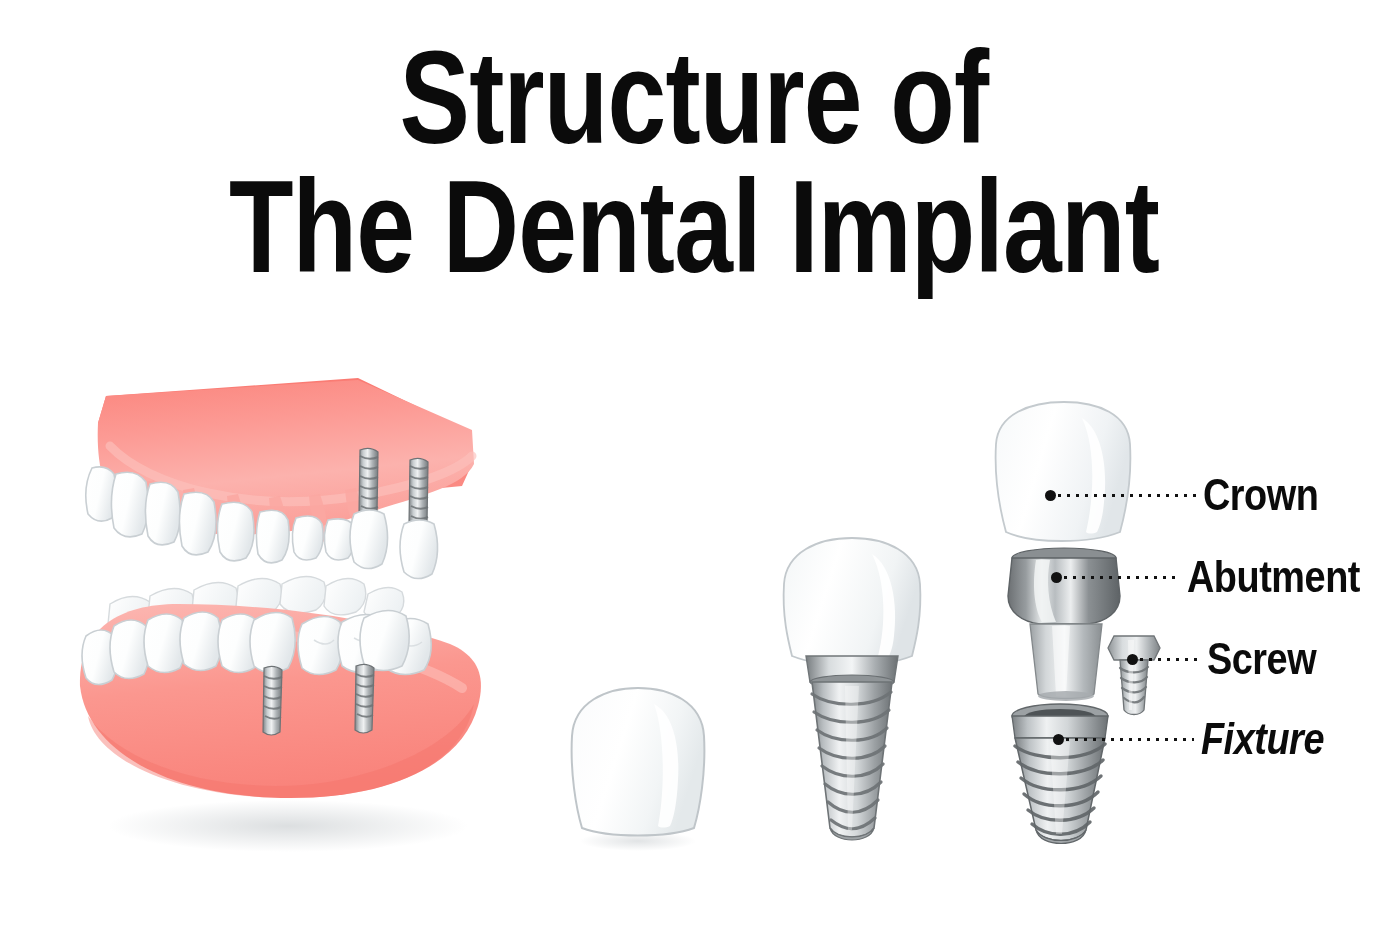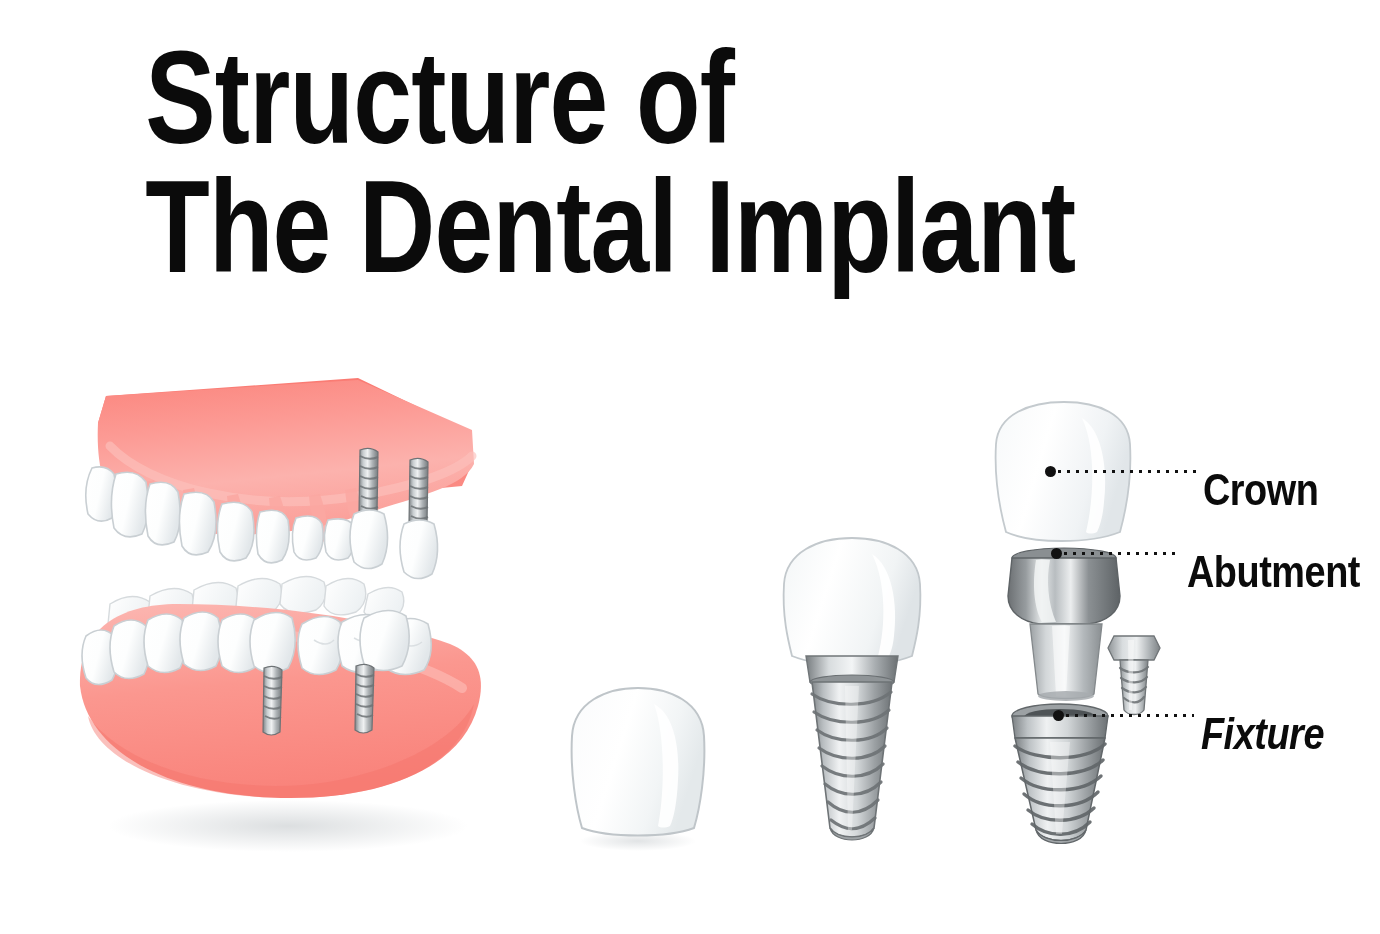--- a/index.html
+++ b/index.html
@@ -14,20 +14,21 @@
     position:relative;
     width:1380px; height:934px;
     background:#ffffff;
   }
 
   
   #title-block {
     position:absolute;
     left:0; top:34px;
     width:1380px;
+    text-align:center;
     user-select:none;
     padding-left:8px;
   }
   .title-line {
     display:block;
     color:#0b0b0b;
     font-family:"Liberation Sans Narrow","Liberation Sans", sans-serif;
     font-weight:bold;
     letter-spacing:-1px;
     white-space:nowrap;
@@ -49,20 +50,21 @@
 
   #jaw-illustration   { left:58px;  top:368px; width:440px; height:490px; }
   #single-crown-art   { left:548px; top:676px; width:180px; height:180px; }
   #assembled-implant  { left:762px; top:532px; width:180px; height:320px; }
   #exploded-implant   { left:978px; top:398px; width:200px; height:455px; }
 
   
   .callout {
     position:absolute;
     display:flex;
+    align-items:center;
     height:54px;
     white-space:nowrap;
   }
   .leader {
     position:relative;
     height:7px;
     flex:0 0 auto;
     background-image:radial-gradient(circle closest-side, #111 48%, rgba(0,0,0,0) 52%);
     background-size:9px 7px;
     background-repeat:repeat-x;
@@ -443,19 +445,23 @@
   <div class="callout" id="callout-crown">
     <span class="leader"></span>
     <span class="callout-label">Crown</span>
   </div>
 
   <div class="callout" id="callout-abutment">
     <span class="leader"></span>
     <span class="callout-label">Abutment</span>
   </div>
 
+  <div class="callout" id="callout-screw">
+    <span class="leader"></span>
+    <span class="callout-label">Screw</span>
+  </div>
 
   <div class="callout" id="callout-fixture">
     <span class="leader"></span>
     <span class="callout-label">Fixture</span>
   </div>
 
 </div>
 
 </body></html>

